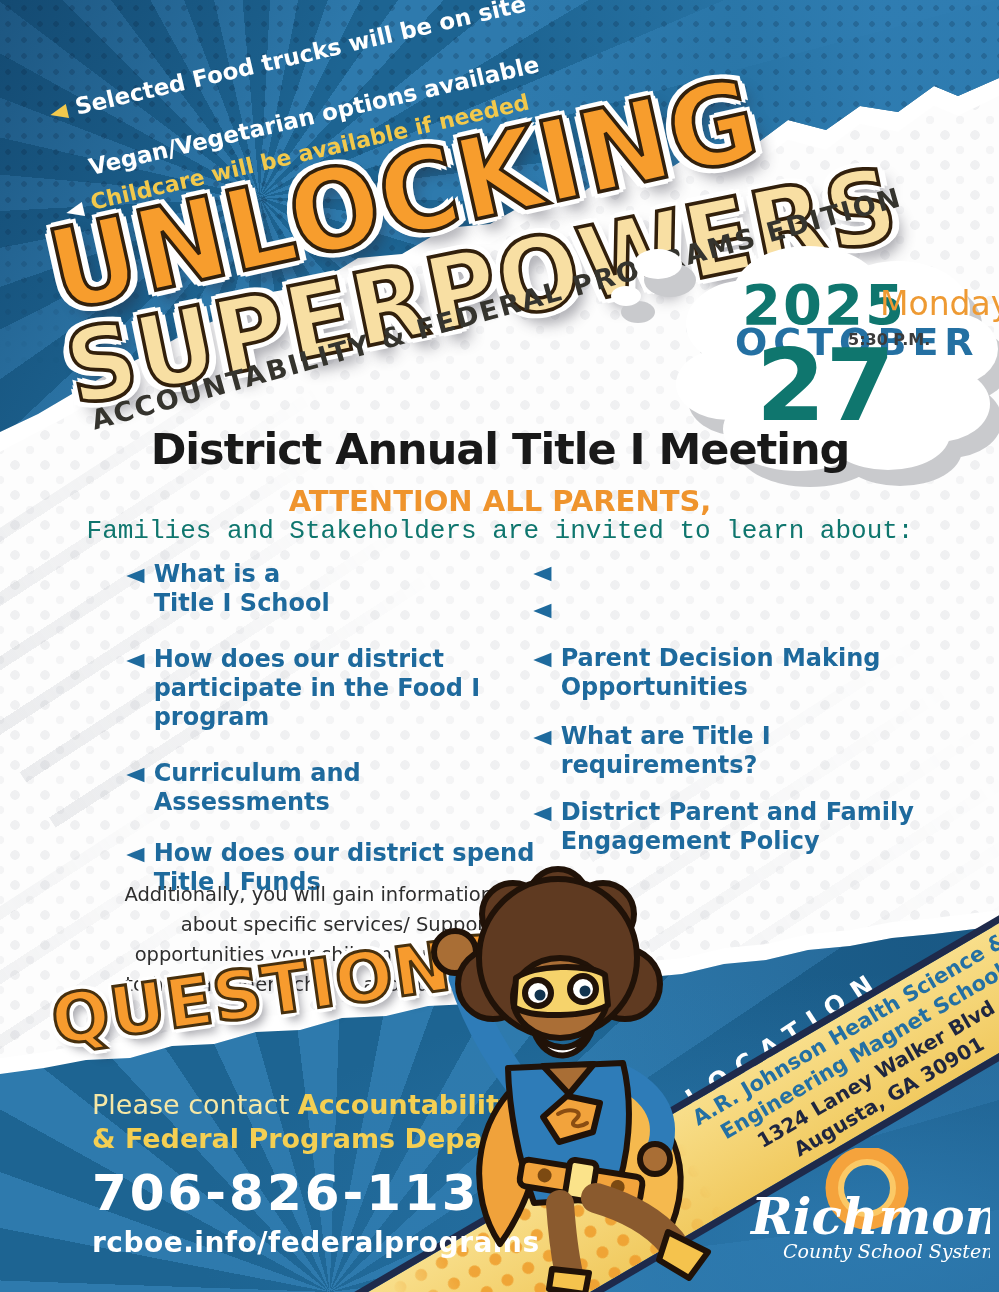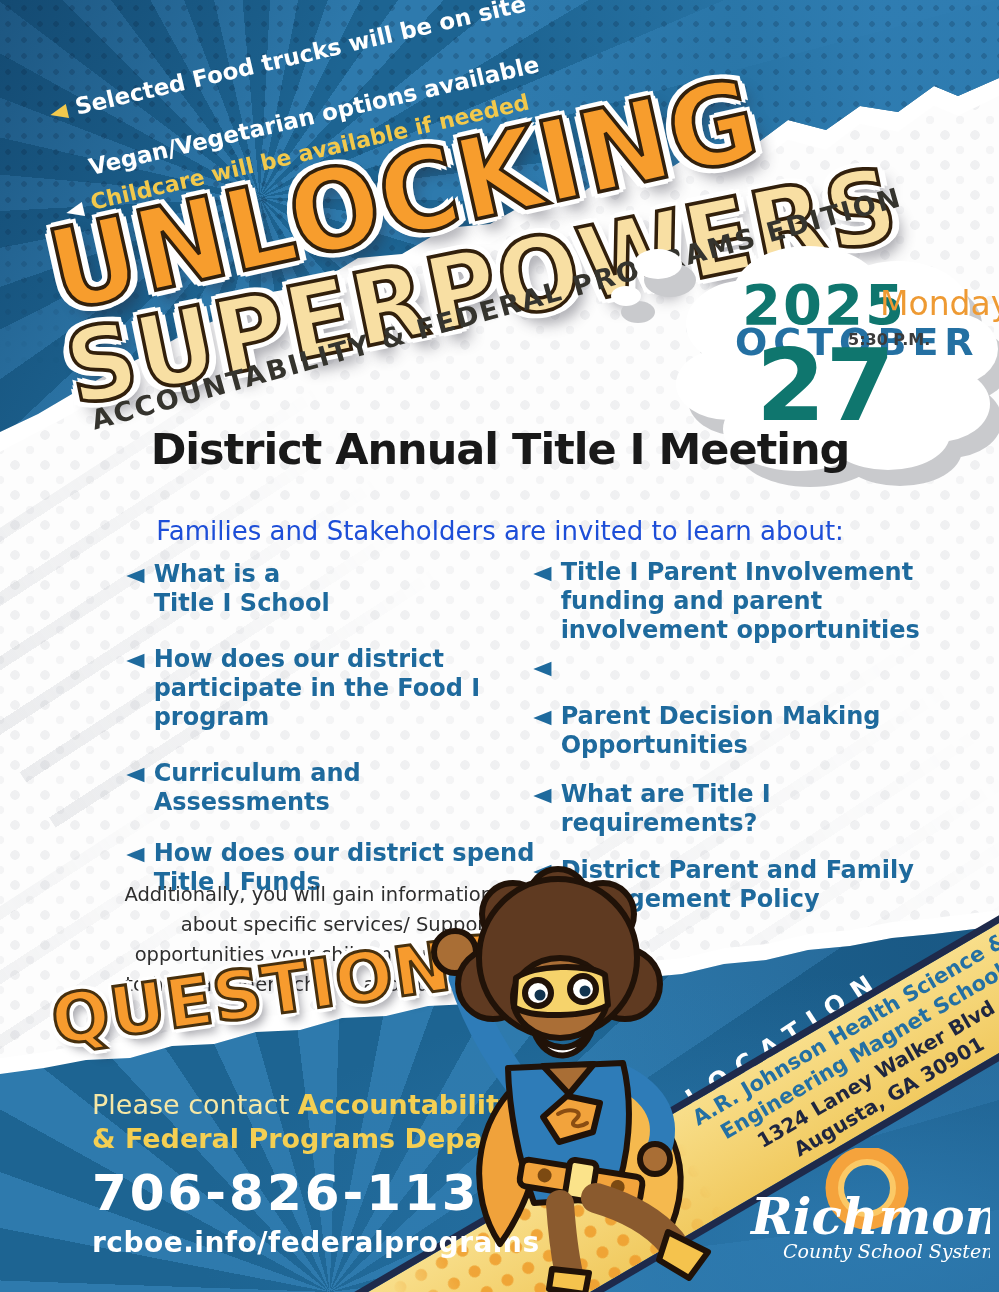--- a/index.html
+++ b/index.html
@@ -74,21 +74,21 @@
   #date-year{left:742px;top:272px;font-size:56px;color:#0f766e;letter-spacing:2px;}
   #date-weekday{left:880px;top:284px;font-size:33px;color:#ee9a33;font-weight:500;}
   #date-month{left:735px;top:320px;font-size:38px;color:#2470a2;letter-spacing:6px;}
   #date-day{left:756px;top:336px;font-size:100px;color:#0f766e;line-height:1;}
   #date-time{left:848px;top:330px;font-size:16px;color:#3b3b3b;}
 
   
   .center-line{left:30px;width:940px;text-align:center;z-index:4;}
   #heading{top:424px;font-size:43px;font-weight:800;color:#191919;letter-spacing:-1px;}
   #attention{top:484px;font-size:29px;font-weight:800;color:#ef942d;}
-  #intro{top:516px;font-size:26px;font-weight:500;color:#1d4ed8;}
+  #intro{top:516px;font-size:26px;font-weight:500;color:#0f766e;font-family:Liberation Mono, monospace;}
 
   .topics{z-index:4;display:flex;flex-direction:column;}
   #topics-left{left:128px;top:560px;width:410px;}
   #topics-right{left:535px;top:558px;width:430px;}
   .topic{display:flex;gap:11px;color:#1e6a9d;font-weight:700;font-size:24px;line-height:29px;}
   .topic .tri{font-size:19px;line-height:29px;transform:scaleX(1.25);flex:none;}
   #topics-left .topic{margin-bottom:27px;}
   #topics-left .topic:nth-child(3){margin-bottom:22px;}
   #topics-right .topic{margin-bottom:20px;}
   #topics-right .topic:nth-child(1){margin-bottom:8px;}
@@ -185,20 +185,21 @@
       <ellipse cx="290" cy="210" rx="62" ry="36"></ellipse>
     </g>
   </svg>
   <div id="date-year" class="abs cloud-text">2025</div>
   <div id="date-weekday" class="abs cloud-text">Monday</div>
   <div id="date-month" class="abs cloud-text">OCTOBER</div>
   <div id="date-day" class="abs cloud-text">27</div>
   <div id="date-time" class="abs cloud-text">5:30 P.M.</div>
 
   <div id="heading" class="abs center-line">District Annual Title I Meeting</div>
+  <div id="attention" class="abs center-line">ATTENTION ALL PARENTS,</div>
   <div id="intro" class="abs center-line">Families and Stakeholders are invited to learn about:</div>
 
   <div id="topics-left" class="abs topics">
     <div class="topic">
       <span class="tri">◀</span>
       <span class="pre">What is a
 Title I School</span>
     </div>
     <div class="topic">
       <span class="tri">◀</span>
@@ -212,23 +213,20 @@
     </div>
     <div class="topic">
       <span class="tri">◀</span>
       <span class="pre">How does our district spend
 Title I Funds</span>
     </div>
   </div>
   <div id="topics-right" class="abs topics">
     <div class="topic">
       <span class="tri">◀</span>
-      <span class="pre">Title I Parent Involvement
-funding and parent
-involvement opportunities</span>
     </div>
     <div class="topic">
       <span class="tri">◀</span>
     </div>
     <div class="topic">
       <span class="tri">◀</span>
       <span class="pre">Parent Decision Making
 Opportunities</span>
     </div>
     <div class="topic">

